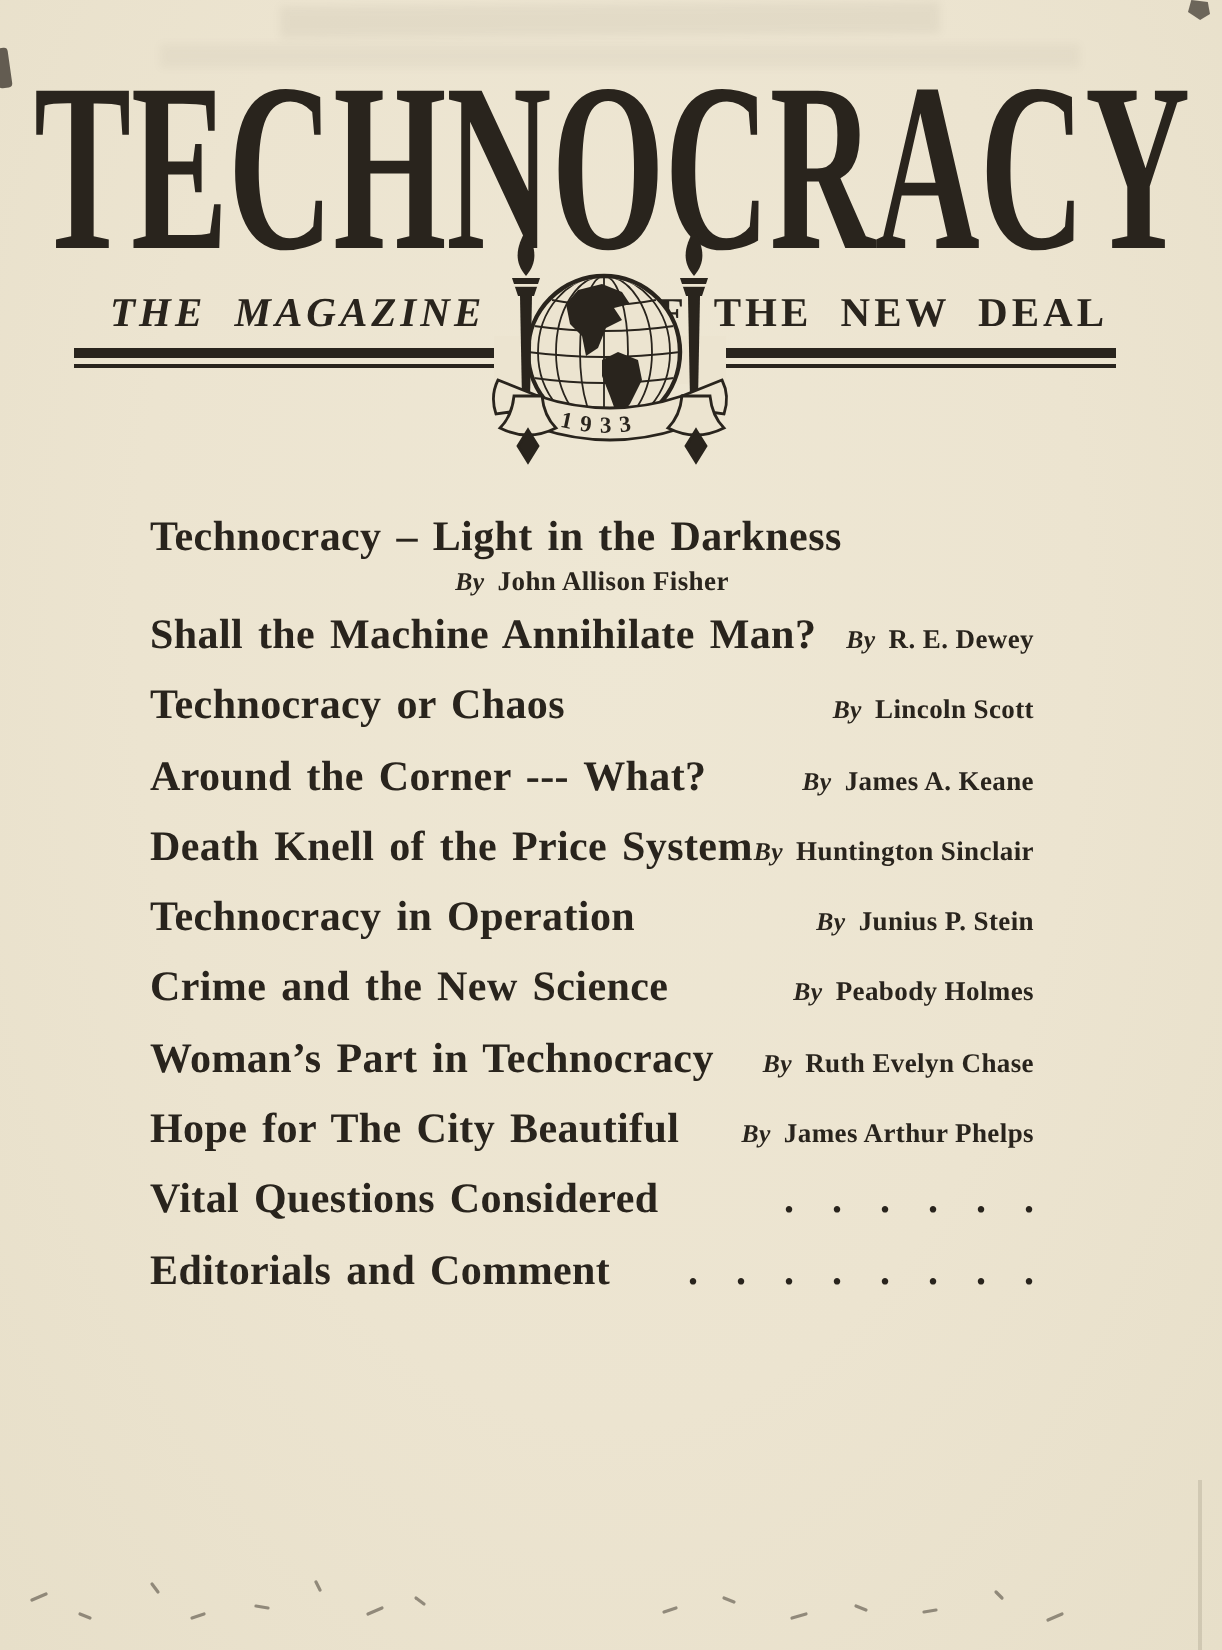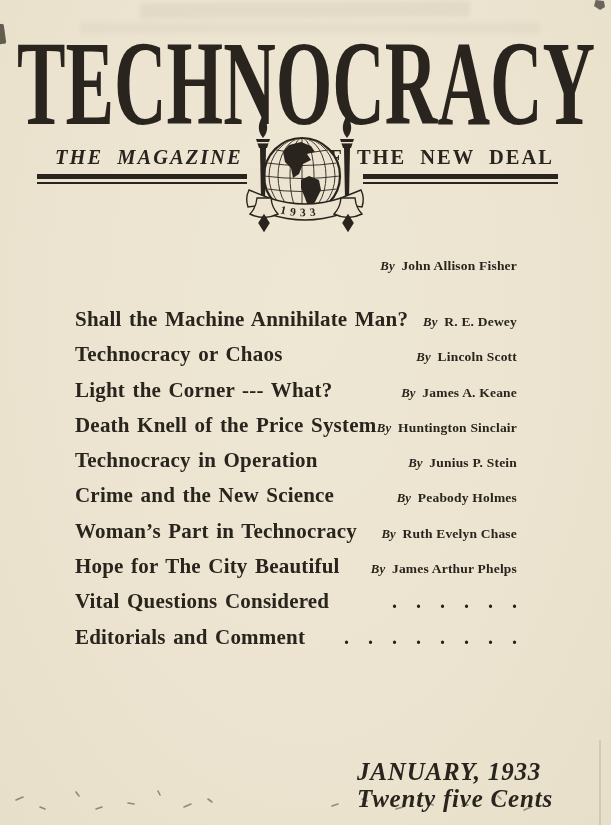--- a/index.html
+++ b/index.html
@@ -17,21 +17,21 @@
             letter-spacing:2px;word-spacing:7px;white-space:nowrap;}
   .subtitle.left{left:55px;font-style:italic;}
   .subtitle.right{right:57px;}
   .rule-thick{position:absolute;left:37px;top:174px;width:521px;height:5px;background:#29241d;z-index:1;}
   .rule-thin {position:absolute;left:37px;top:182px;width:521px;height:2px;background:#29241d;z-index:1;}
   .emblem-svg{position:absolute;left:243px;top:112px;width:124px;height:126px;z-index:2;}
   
   .contents{position:absolute;left:75px;right:94px;top:256px;}
   .row{height:35.3px;display:flex;justify-content:space-between;align-items:baseline;}
   .row.stacked{display:block;height:49px;}
-  .row.stacked .byline{display:block;text-align:right;margin-top:2px;}
+  .row.stacked .byline{display:block;text-align:center;margin-top:2px;}
   .atitle{font-size:21px;font-weight:bold;letter-spacing:.2px;word-spacing:2px;white-space:nowrap;}
   .atitle .it{}
   .byline{font-size:13.5px;font-weight:bold;white-space:nowrap;flex-shrink:0;letter-spacing:.2px;}
   .byline .by{font-style:italic;font-size:12.8px;margin-right:3px;}
   .dots{font-size:20px;font-weight:bold;word-spacing:14px;white-space:nowrap;flex-shrink:0;}
   
   .footer{position:absolute;left:357px;top:758px;font-style:italic;font-weight:bold;
           font-size:25px;line-height:27px;letter-spacing:.8px;}
   
   .ghost1{position:absolute;left:140px;top:2px;width:330px;height:16px;background:#6b6354;opacity:.07;filter:blur(2px);transform:rotate(-.4deg);}
@@ -131,31 +131,31 @@
       <path d="M21,103 L26,111 L21,119 L16,111 Z" fill="#29241d"></path>
       <path d="M105,103 L110,111 L105,119 L100,111 Z" fill="#29241d"></path>
     </g>
     <path id="ribbonpath" d="M30,99 Q62,110 94,98" fill="none"></path>
     <text font-family="Liberation Serif, DejaVu Serif, serif" font-size="11.5" font-weight="bold" letter-spacing="4.5" fill="#29241d">
       <textPath href="#ribbonpath" xlink:href="#ribbonpath" startOffset="7">1933</textPath>
     </text>
   </svg>
 
   <div class="contents">
-      <div class="row stacked"><span class="byline"><span class="by">By</span> John Allison Fisher</span></div>
+      <div class="row stacked"><span class="atitle"><span>Technocracy – Light in the Darkness</span></span><span class="byline"><span class="by">By</span> John Allison Fisher</span></div>
       <div class="row">
         <span class="atitle"><span>Shall the Machine Annihilate Man?</span></span>
         <span class="byline"><span class="by">By</span> R. E. Dewey</span>
       </div>
       <div class="row">
         <span class="atitle"><span>Technocracy or Chaos</span></span>
         <span class="byline"><span class="by">By</span> Lincoln Scott</span>
       </div>
       <div class="row">
-        <span class="atitle"><span>Light the Corner --- What?</span></span>
+        <span class="atitle"><span>Around the Corner --- What?</span></span>
         <span class="byline"><span class="by">By</span> James A. Keane</span>
       </div>
       <div class="row">
         <span class="atitle"><span>Death Knell </span><span class="it">of the</span><span> Price System</span></span>
         <span class="byline"><span class="by">By</span> Huntington Sinclair</span>
       </div>
       <div class="row">
         <span class="atitle"><span>Technocracy in Operation</span></span>
         <span class="byline"><span class="by">By</span> Junius P. Stein</span>
       </div>
@@ -174,18 +174,14 @@
       <div class="row">
         <span class="atitle"><span>Vital Questions Considered</span></span>
         <span class="dots">. . . . . .</span>
       </div>
       <div class="row">
         <span class="atitle"><span>Editorials </span><span class="it">and</span><span> Comment</span></span>
         <span class="dots">. . . . . . . .</span>
       </div>
     </div>
 
-  <div class="footer">
-    <div>JANUARY, 1933</div>
-    <div>Twenty five Cents</div>
-  </div>
 
 </div>
 
 </body></html>

